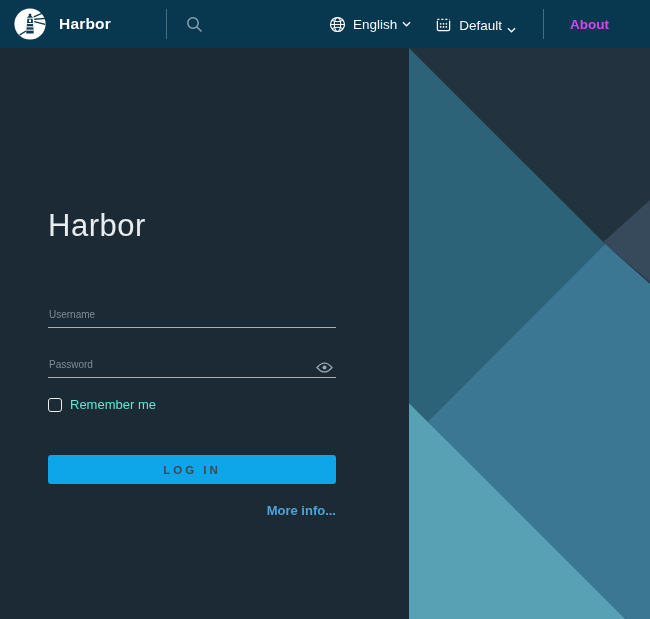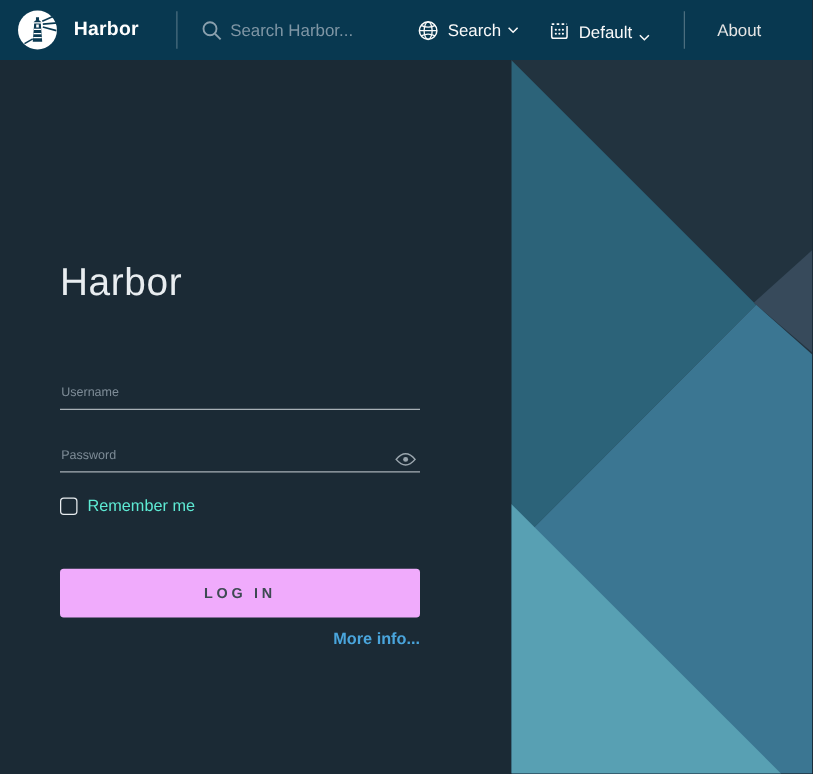--- a/index.html
+++ b/index.html
@@ -20,21 +20,21 @@
   .search-input {
     background:transparent; border:none; outline:none; color:#d7e2ea;
     font-size:13.5px; margin-left:6px; width:150px; font-family:"Liberation Sans",sans-serif;
   }
   .search-input::placeholder { color:#7f96a5; }
   .nav-right { margin-left:auto; display:flex; align-items:center; }
   .nav-item { display:flex; align-items:center; cursor:pointer; }
   .nav-item .nav-label { font-size:13.5px; color:#fafafa; margin:0 5px 0 7px; }
   .caret { width:9px; height:6px; }
   .theme-item { margin-left:24px;align-items:flex-end; }
-  .about-label { font-size:13.5px; font-weight:400; color:#e5e5e5; margin-right:41px; cursor:pointer; }
+  .about-label { font-size:13.5px; font-weight:700; color:#d946ef; margin-right:41px; cursor:pointer; }
   .nav-right .nav-divider { margin:0 26px 0 27px; }
 
   
   .main { position:relative; width:650px; height:571px; background:#1b2a35; }
 
   .art-panel { position:absolute; left:409px; top:0; width:241px; height:571px; background:#22333f; overflow:hidden; }
   .tri { position:absolute; inset:0; }
   .tri-a    { background:#2c6379; clip-path:polygon(0% 0%, 81.3% 34.3%, 0% 68.7%); }
   .tri-gray { background:#374a5b; clip-path:polygon(80.5% 34%, 100% 26.6%, 100% 41%); }
   .tri-b    { background:#3b7692; clip-path:polygon(81.3% 34.3%, 100% 41.3%, 100% 100%, 0% 100%, 0% 68.7%); }
@@ -59,22 +59,22 @@
   .eye-icon { position:absolute; right:3px; top:7px; width:17px; height:13px; cursor:pointer; }
 
   .remember-row { position:absolute; top:349px; left:0; display:flex; align-items:center; cursor:pointer; }
   .checkbox {
     width:14px; height:14px; border:1.6px solid #e9edf0; border-radius:3px;
     background:transparent; flex:0 0 auto;
   }
   .remember-label { font-size:13px; color:#5eead4; margin-left:8px; }
 
   .login-button {
-    position:absolute; top:407px; left:0; width:288px; height:39px;
-    background:#f0abfc; border:none; border-radius:3px; color:#3d4a52;
+    position:absolute; top:407px; left:0; width:288px; height:29px;
+    background:#0ea5e9; border:none; border-radius:3px; color:#3d4a52;
     font-size:11.5px; font-weight:700; letter-spacing:3px; cursor:pointer;
     font-family:"Liberation Sans",sans-serif;
   }
   .more-info { position:absolute; top:455px; right:0; font-size:13px; font-weight:700; color:#4aa5dc; cursor:pointer; text-decoration:none;text-align:right; }
 </style>
 </head>
 <body>
 
 <header class="header">
   <div class="brand-section">
@@ -94,33 +94,32 @@
     </svg>
     <span class="brand-title">Harbor</span>
   </div>
   <div class="nav-divider"></div>
 
   <div class="search-section">
     <svg class="search-icon-svg" viewBox="0 0 17 17">
       <circle cx="7" cy="7" r="5.2" fill="none" stroke="#8aa0ae" stroke-width="1.5"></circle>
       <line x1="11" y1="11" x2="15.5" y2="15.5" stroke="#8aa0ae" stroke-width="1.5"></line>
     </svg>
-    <input class="search-input" type="text" placeholder="Search Harbor..." style="">
   </div>
 
   <div class="nav-right">
     <div class="nav-item">
       <svg width="17" height="17" viewBox="0 0 18 18">
         <circle cx="9" cy="9" r="7.4" fill="none" stroke="#fafafa" stroke-width="1.3"></circle>
         <ellipse cx="9" cy="9" rx="3.4" ry="7.4" fill="none" stroke="#fafafa" stroke-width="1.1"></ellipse>
         <line x1="1.6" y1="9" x2="16.4" y2="9" stroke="#fafafa" stroke-width="1.1"></line>
         <path d="M3 4.5 q6 3 12 0" fill="none" stroke="#fafafa" stroke-width="1.1"></path>
         <path d="M3 13.5 q6 -3 12 0" fill="none" stroke="#fafafa" stroke-width="1.1"></path>
       </svg>
-      <span class="nav-label">Search</span>
+      <span class="nav-label">English</span>
       <svg class="caret" viewBox="0 0 10 6">
         <polyline points="1,1 5,5 9,1" fill="none" stroke="#fafafa" stroke-width="1.4"></polyline>
       </svg>
     </div>
 
     <div class="nav-item theme-item">
       <svg width="17" height="17" viewBox="0 0 18 18">
         <path d="M2.5 5 L2.5 14 Q2.5 15.5 4 15.5 L14 15.5 Q15.5 15.5 15.5 14 L15.5 5" fill="none" stroke="#fafafa" stroke-width="1.3"></path>
         <line x1="2.5" y1="3.5" x2="15.5" y2="3.5" stroke="#fafafa" stroke-width="1.3" stroke-dasharray="2.2 2"></line>
         <circle cx="6" cy="8.3" r="0.9" fill="#fafafa"></circle>

